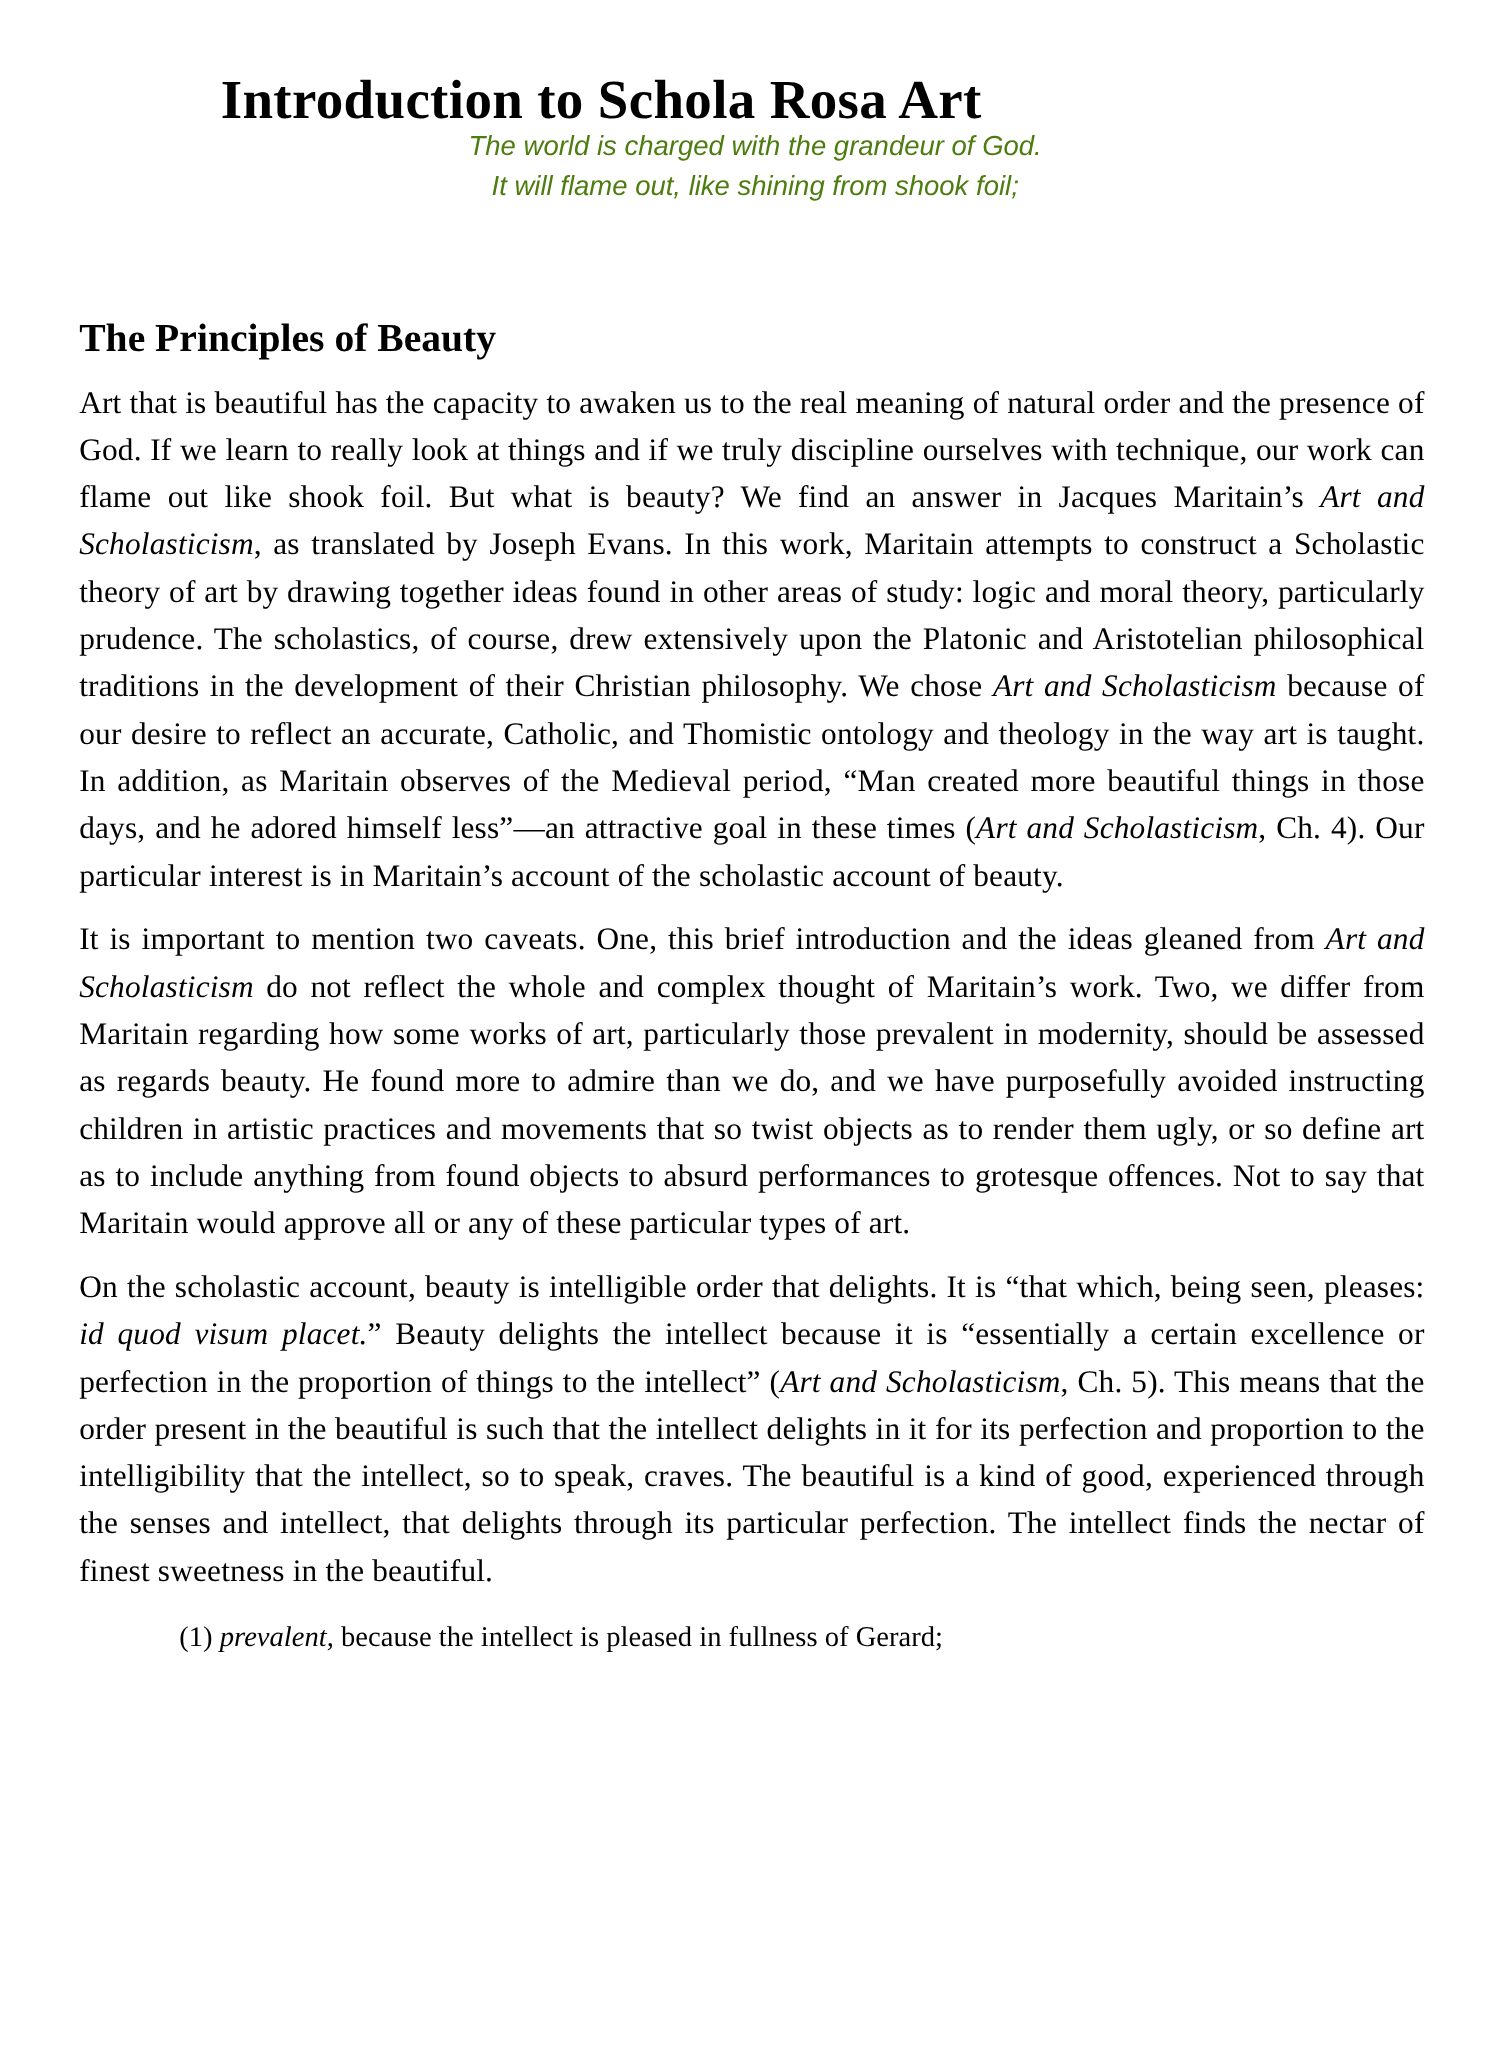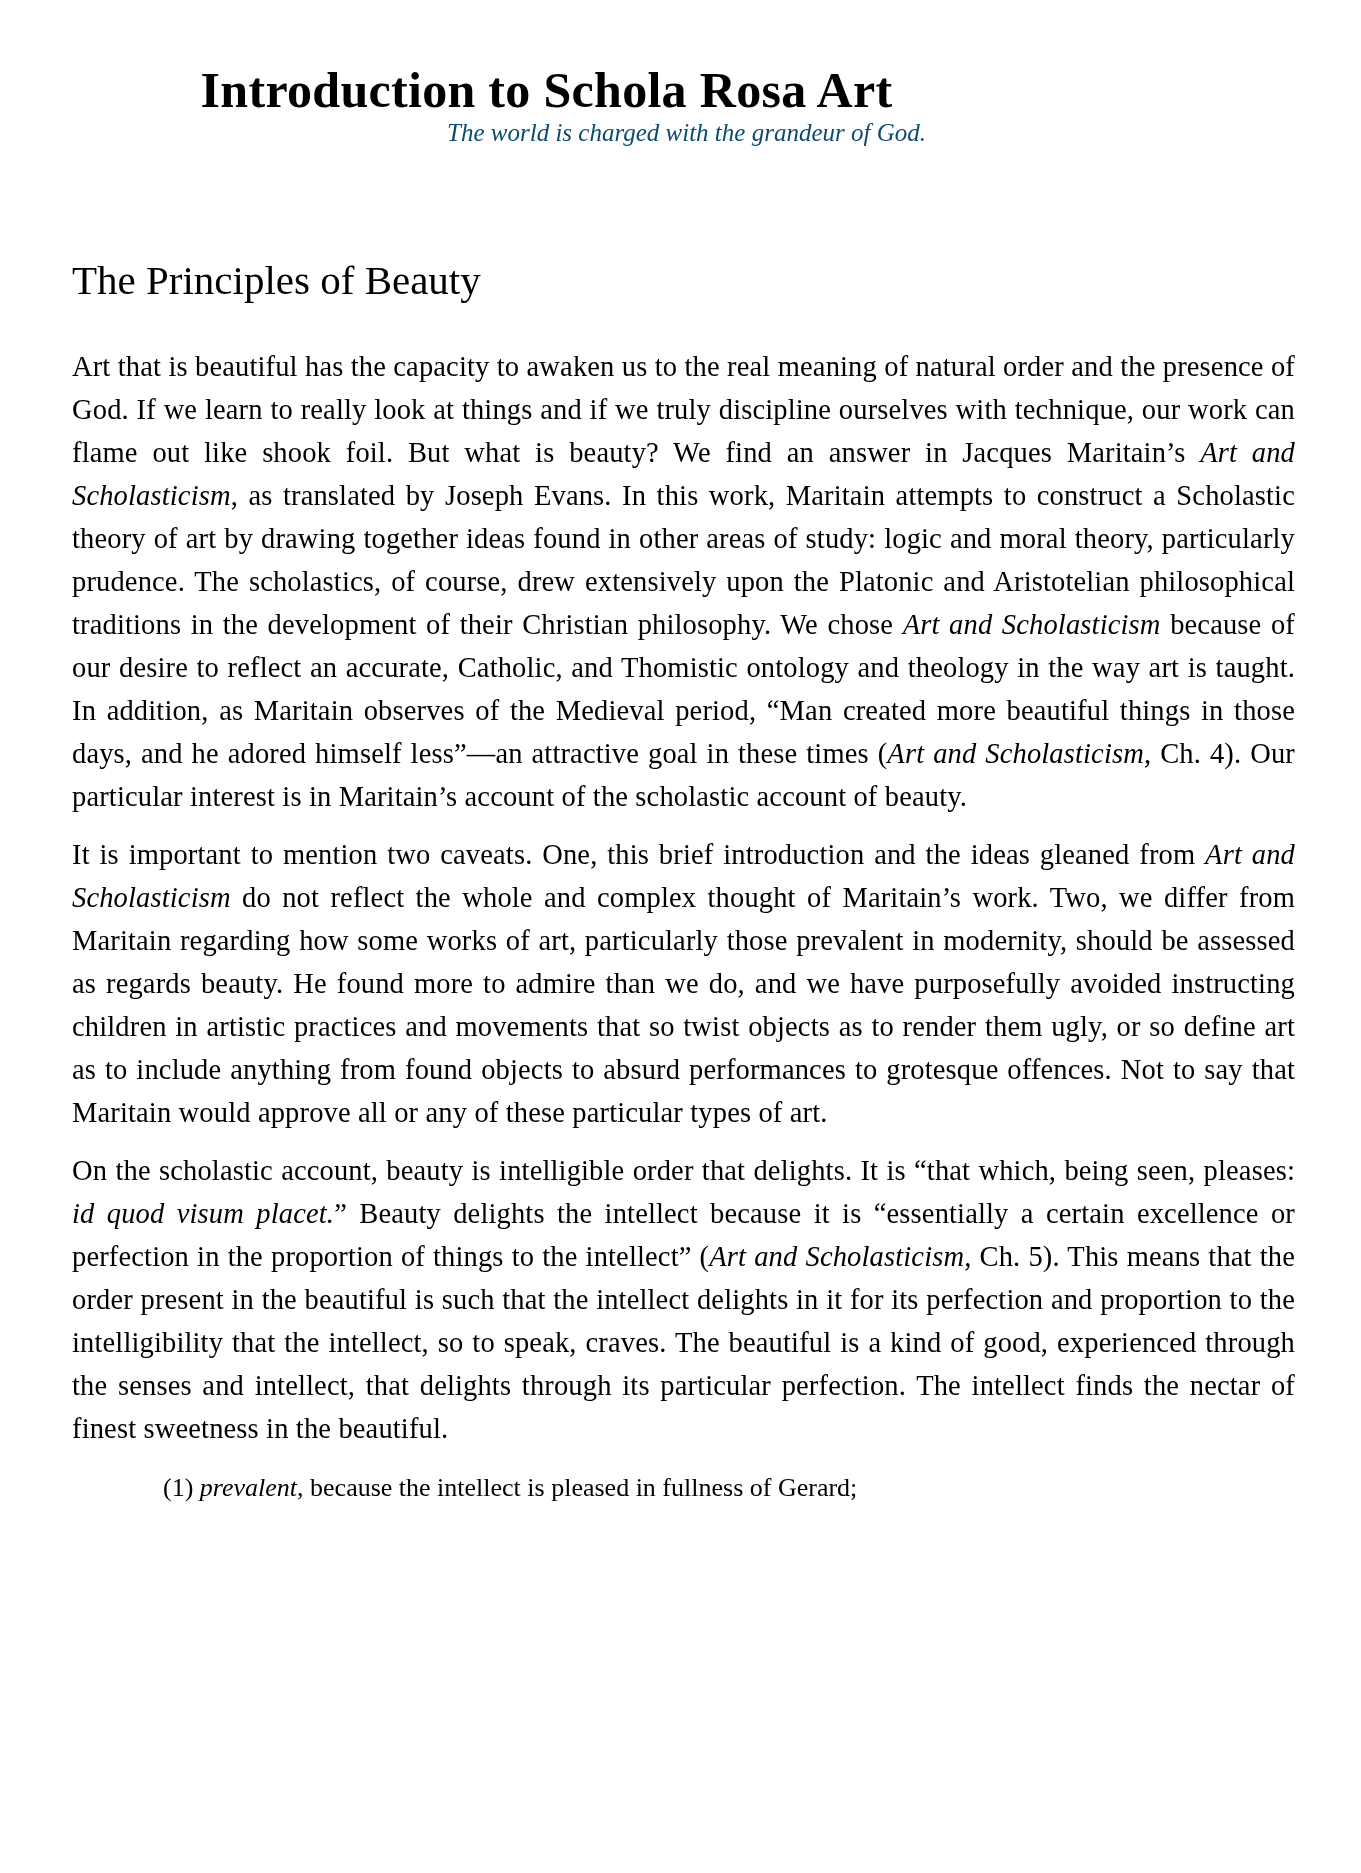--- a/index.html
+++ b/index.html
@@ -33,45 +33,45 @@
     font-size: 50px;
     line-height: 60px;
     letter-spacing: 0.3px;
   }
   .epigraph {
     position: absolute;
     top: 115px;
     left: 0;
     width: 1361px;
     margin-left: -72px;
-    color: #0c4a6e;
-    font-family: Liberation Serif, serif;
+    color: #4d7c0f;
+    font-family: Liberation Sans, sans-serif;
   }
   .epigraph .verse {
     text-align: center;
     font-style: italic;
     font-size: 25px;
     line-height: 36px;
     padding-left: 12px;
   }
   .epigraph .attribution {
     position: absolute;
     top: 94px;
     left: 515px;
     font-size: 25px;
     line-height: 36px;
     white-space: nowrap;
   }
   .section-heading {
     position: absolute;
-    top: 260px;
+    top: 287px;
     left: 0;
     font-family: "Liberation Serif", serif;
-    font-weight: normal;
-    font-size: 41px;
+    font-weight: bold;
+    font-size: 36px;
     line-height: 40px;
     margin: 0;
   }
   .body {
     position: absolute;
     top: 345px;
     left: 0;
     width: 1223px;
   }
   .para {
@@ -93,20 +93,21 @@
   }
 </style>
 </head>
 <body>
 
 <div class="page">
   <h1 class="title">Introduction to Schola Rosa Art</h1>
 
   <div class="epigraph">
     <div class="verse">The world is charged with the grandeur of God.</div>
+    <div class="verse">It will flame out, like shining from shook foil;</div>
   </div>
 
   <h2 class="section-heading">The Principles of Beauty</h2>
 
   <div class="body">
     <p class="para"><span>Art that is beautiful has the capacity to awaken us to the real meaning of natural order and the presence of God.  If we learn to really look at things and if we truly discipline ourselves with technique, our work can flame out like shook foil.  But what is beauty?  We find an answer in Jacques Maritain’s </span><em>Art and Scholasticism</em><span>, as translated by Joseph Evans. In this work, Maritain attempts to construct a Scholastic theory of art by drawing together ideas found in other areas of study: logic and moral theory, particularly prudence.  The scholastics, of course, drew extensively upon the Platonic and Aristotelian philosophical traditions in the development of their Christian philosophy.  We chose </span><em>Art and Scholasticism</em><span> because of our desire to reflect an accurate, Catholic, and Thomistic ontology and theology in the way art is taught.  In addition, as Maritain observes of the Medieval period, “Man created more beautiful things in those days, and he adored himself less”—an attractive goal in these times (</span><em>Art and Scholasticism</em><span>, Ch. 4).  Our particular interest is in Maritain’s account of the scholastic account of beauty.</span></p>
     <p class="para"><span>It is important to mention two caveats. One, this brief introduction and the ideas gleaned from </span><em>Art and Scholasticism</em><span> do not reflect the whole and complex thought of Maritain’s work. Two, we differ from Maritain regarding how some works of art, particularly those prevalent in modernity, should be assessed as regards beauty.  He found more to admire than we do, and we have purposefully avoided instructing children in artistic practices and movements that so twist objects as to render them ugly, or so define art as to include anything from found objects to absurd performances to grotesque offences.  Not to say that Maritain would approve all or any of these particular types of art.</span></p>
     <p class="para"><span>On the scholastic account, beauty is intelligible order that delights.  It is “that which, being seen, pleases: </span><em>id quod visum placet.</em><span>” Beauty delights the intellect because it is “essentially a certain excellence or perfection in the proportion of things to the intellect” (</span><em>Art and Scholasticism</em><span>, Ch. 5).  This means that the order present in the beautiful is such that the intellect delights in it for its perfection and proportion to the intelligibility that the intellect, so to speak, craves.  The beautiful is a kind of good, experienced through the senses and intellect, that delights through its particular perfection.  The intellect finds the nectar of finest sweetness in the beautiful.</span></p>
     <div class="list-item"><span>(1) </span><em>prevalent</em><span>, because the intellect is pleased in fullness of Gerard;</span></div>
   </div>

